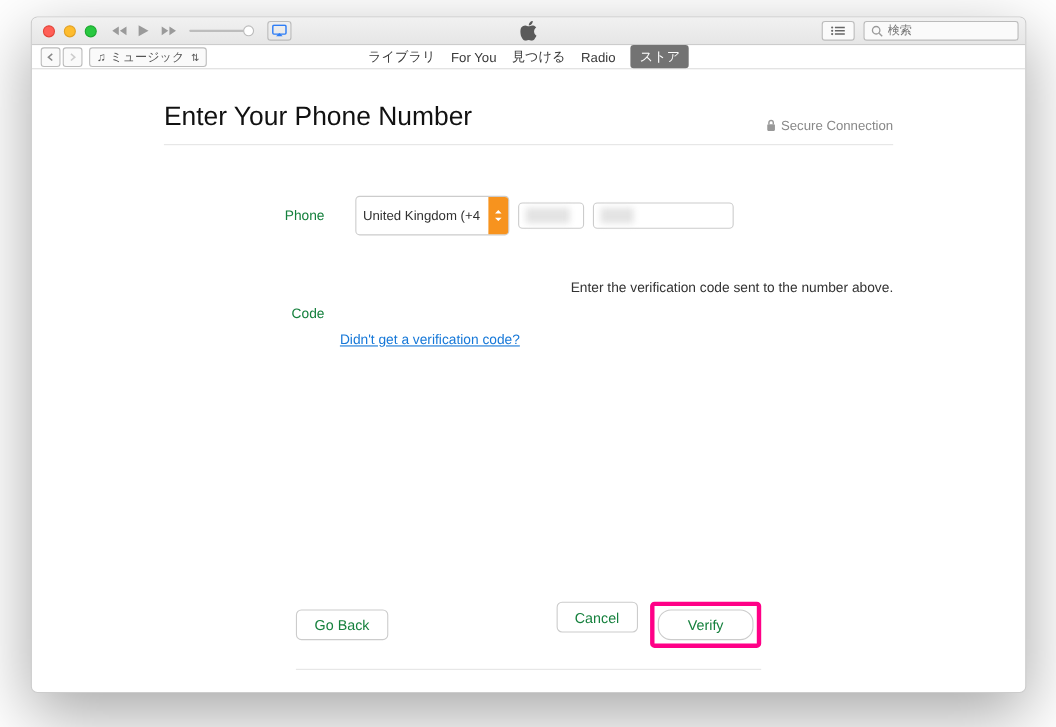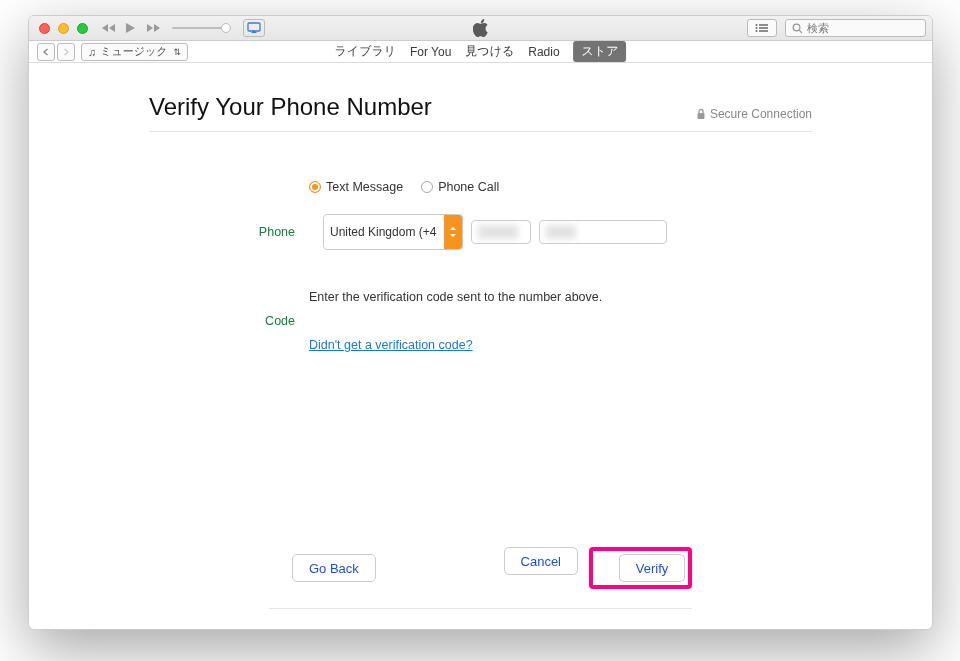--- a/index.html
+++ b/index.html
@@ -111,37 +111,37 @@
   }
   .country .caret{
     position:absolute;right:0;top:0;bottom:0;width:18px;background:#f7931e;border-radius:0 3px 3px 0;display:flex;align-items:center;justify-content:center;color:#fff;font-size:10px;
   }
   .num-seg{
     height:24px;border:1px solid #ccc;border-radius:4px;margin-left:8px;background:#fff;
     display:flex;align-items:center;padding:0 6px;
   }
   .blur{ filter:blur(3px); background:#e3e3e3;height:14px;width:40px;}
   .seg1{width:60px;} .seg2{width:128px;}
-  .instr2{ margin-top:40px;}
+  .instr2{ margin-top:40px;text-align:right;}
   .code-input{
     margin-top:8px;width:370px;height:28px;border:1px solid #f0c96b;border-radius:4px;
     padding:0 10px;outline:none;font-size:13px;color:#333;background:#fff;
   }
   .code-input::placeholder{color:#bbb;}
   .link{ color:#1678d8; font-size:12.5px; margin-top:10px; display:inline-block;}
   
   .footer{
     margin-top:auto;
     padding:0 120px;
     height:80px;
     display:flex;align-items:center;justify-content:space-between;
   }
   .btn{
     height:28px;padding:0 16px;border:1px solid #ccc;border-radius:5px;background:#fff;
-    font-size:13px;color:#1d4ed8;display:flex;align-items:center;justify-content:center;cursor:pointer;margin-left:23px;
+    font-size:13px;color:#15803d;display:flex;align-items:center;justify-content:center;cursor:pointer;
   }
   .footer-right{display:flex;gap:11px;}
   .highlight-box{
     border:4px solid #ff0087; padding:3px; border-radius:4px;
   }
   .hr-footer{ border:none;border-top:1px solid #e5e5e5; margin:0 120px;}
   svg{display:block;}
   input{font-family:inherit;}
 </style>
 </head>
@@ -237,44 +237,34 @@
       <span class="tab">ライブラリ</span>
       <span class="tab">For You</span>
       <span class="tab">見つける</span>
       <span class="tab">Radio</span>
       <span class="tab tab-store">ストア</span>
     </div>
   </div>
 
   <div class="content">
     <div class="header-row">
-      <h1>Verify Your Phone Number</h1>
+      <h1>Enter Your Phone Number</h1>
       <div class="secure">
         <span>
           <svg width="10" height="12" viewBox="0 0 10 12">
               <rect x="1.5" y="5" width="7" height="6" rx="1" fill="#999"></rect>
               <path d="M3 5 V3.5 a2 2 0 0 1 4 0 V5" fill="none" stroke="#999" stroke-width="1.3"></path>
             </svg>
         </span>
         <span>Secure Connection</span>
       </div>
     </div>
 
     <div class="inner">
 
-      <div class="radios">
-        <label class="radio">
-          <span class="dotradio on"></span>
-          <span>Text Message</span>
-        </label>
-        <label class="radio">
-          <span class="dotradio off"></span>
-          <span>Phone Call</span>
-        </label>
-      </div>
 
       <div class="field-row">
         <span class="flabel">Phone</span>
         <div class="country" style="width:140px;">
           <span>United Kingdom (+4</span>
           <span class="caret">
             <svg width="8" height="10" viewBox="0 0 8 10">
                 <path d="M1 3 L4 0 L7 3 Z M1 7 L4 10 L7 7 Z" fill="#fff"></path>
               </svg>
           </span>
@@ -294,21 +284,21 @@
       </div>
 
       <a class="link" href="#">Didn't get a verification code?</a>
     </div>
 
     <div class="footer">
       <button class="btn">Go Back</button>
       <div class="footer-right">
         <button class="btn">Cancel</button>
         <div class="highlight-box">
-          <button class="btn" style="width:66px;">Verify</button>
+          <button class="btn" style="width:87px;border-radius:12px;">Verify</button>
         </div>
       </div>
     </div>
     <hr class="hr-footer">
     <div style="height:20px;"></div>
   </div>
 
 </div>
 
 </body></html>

